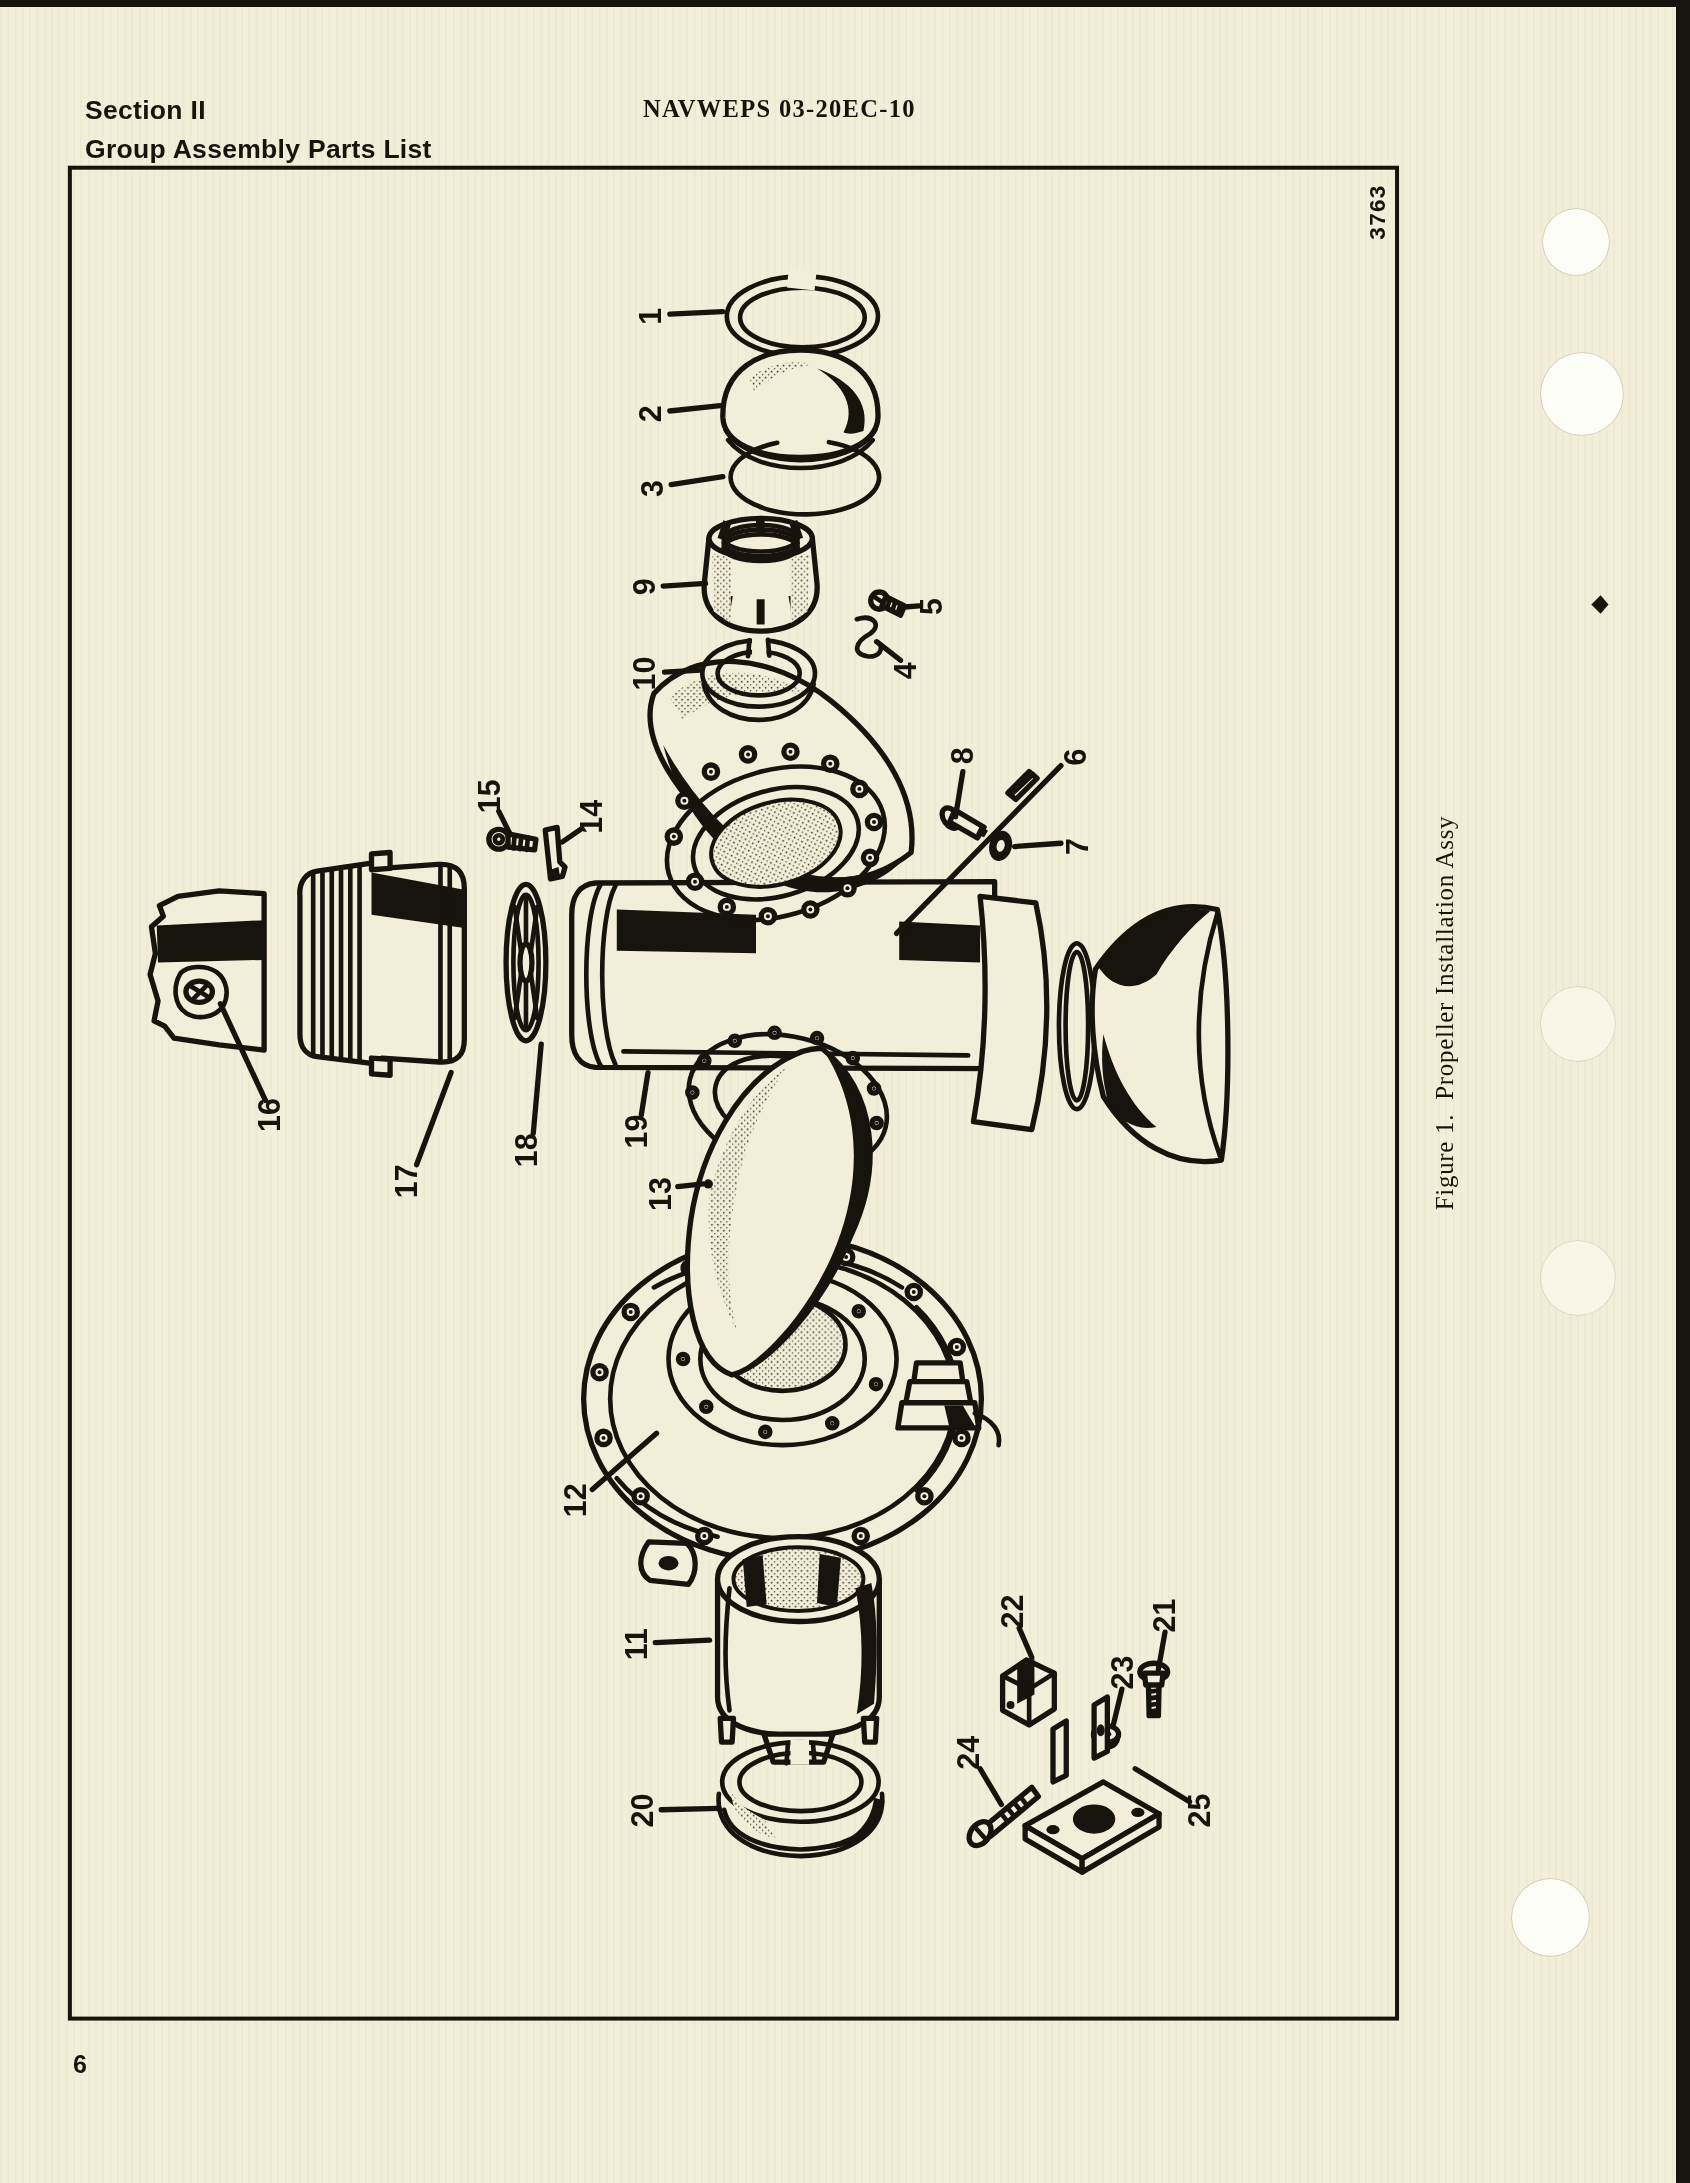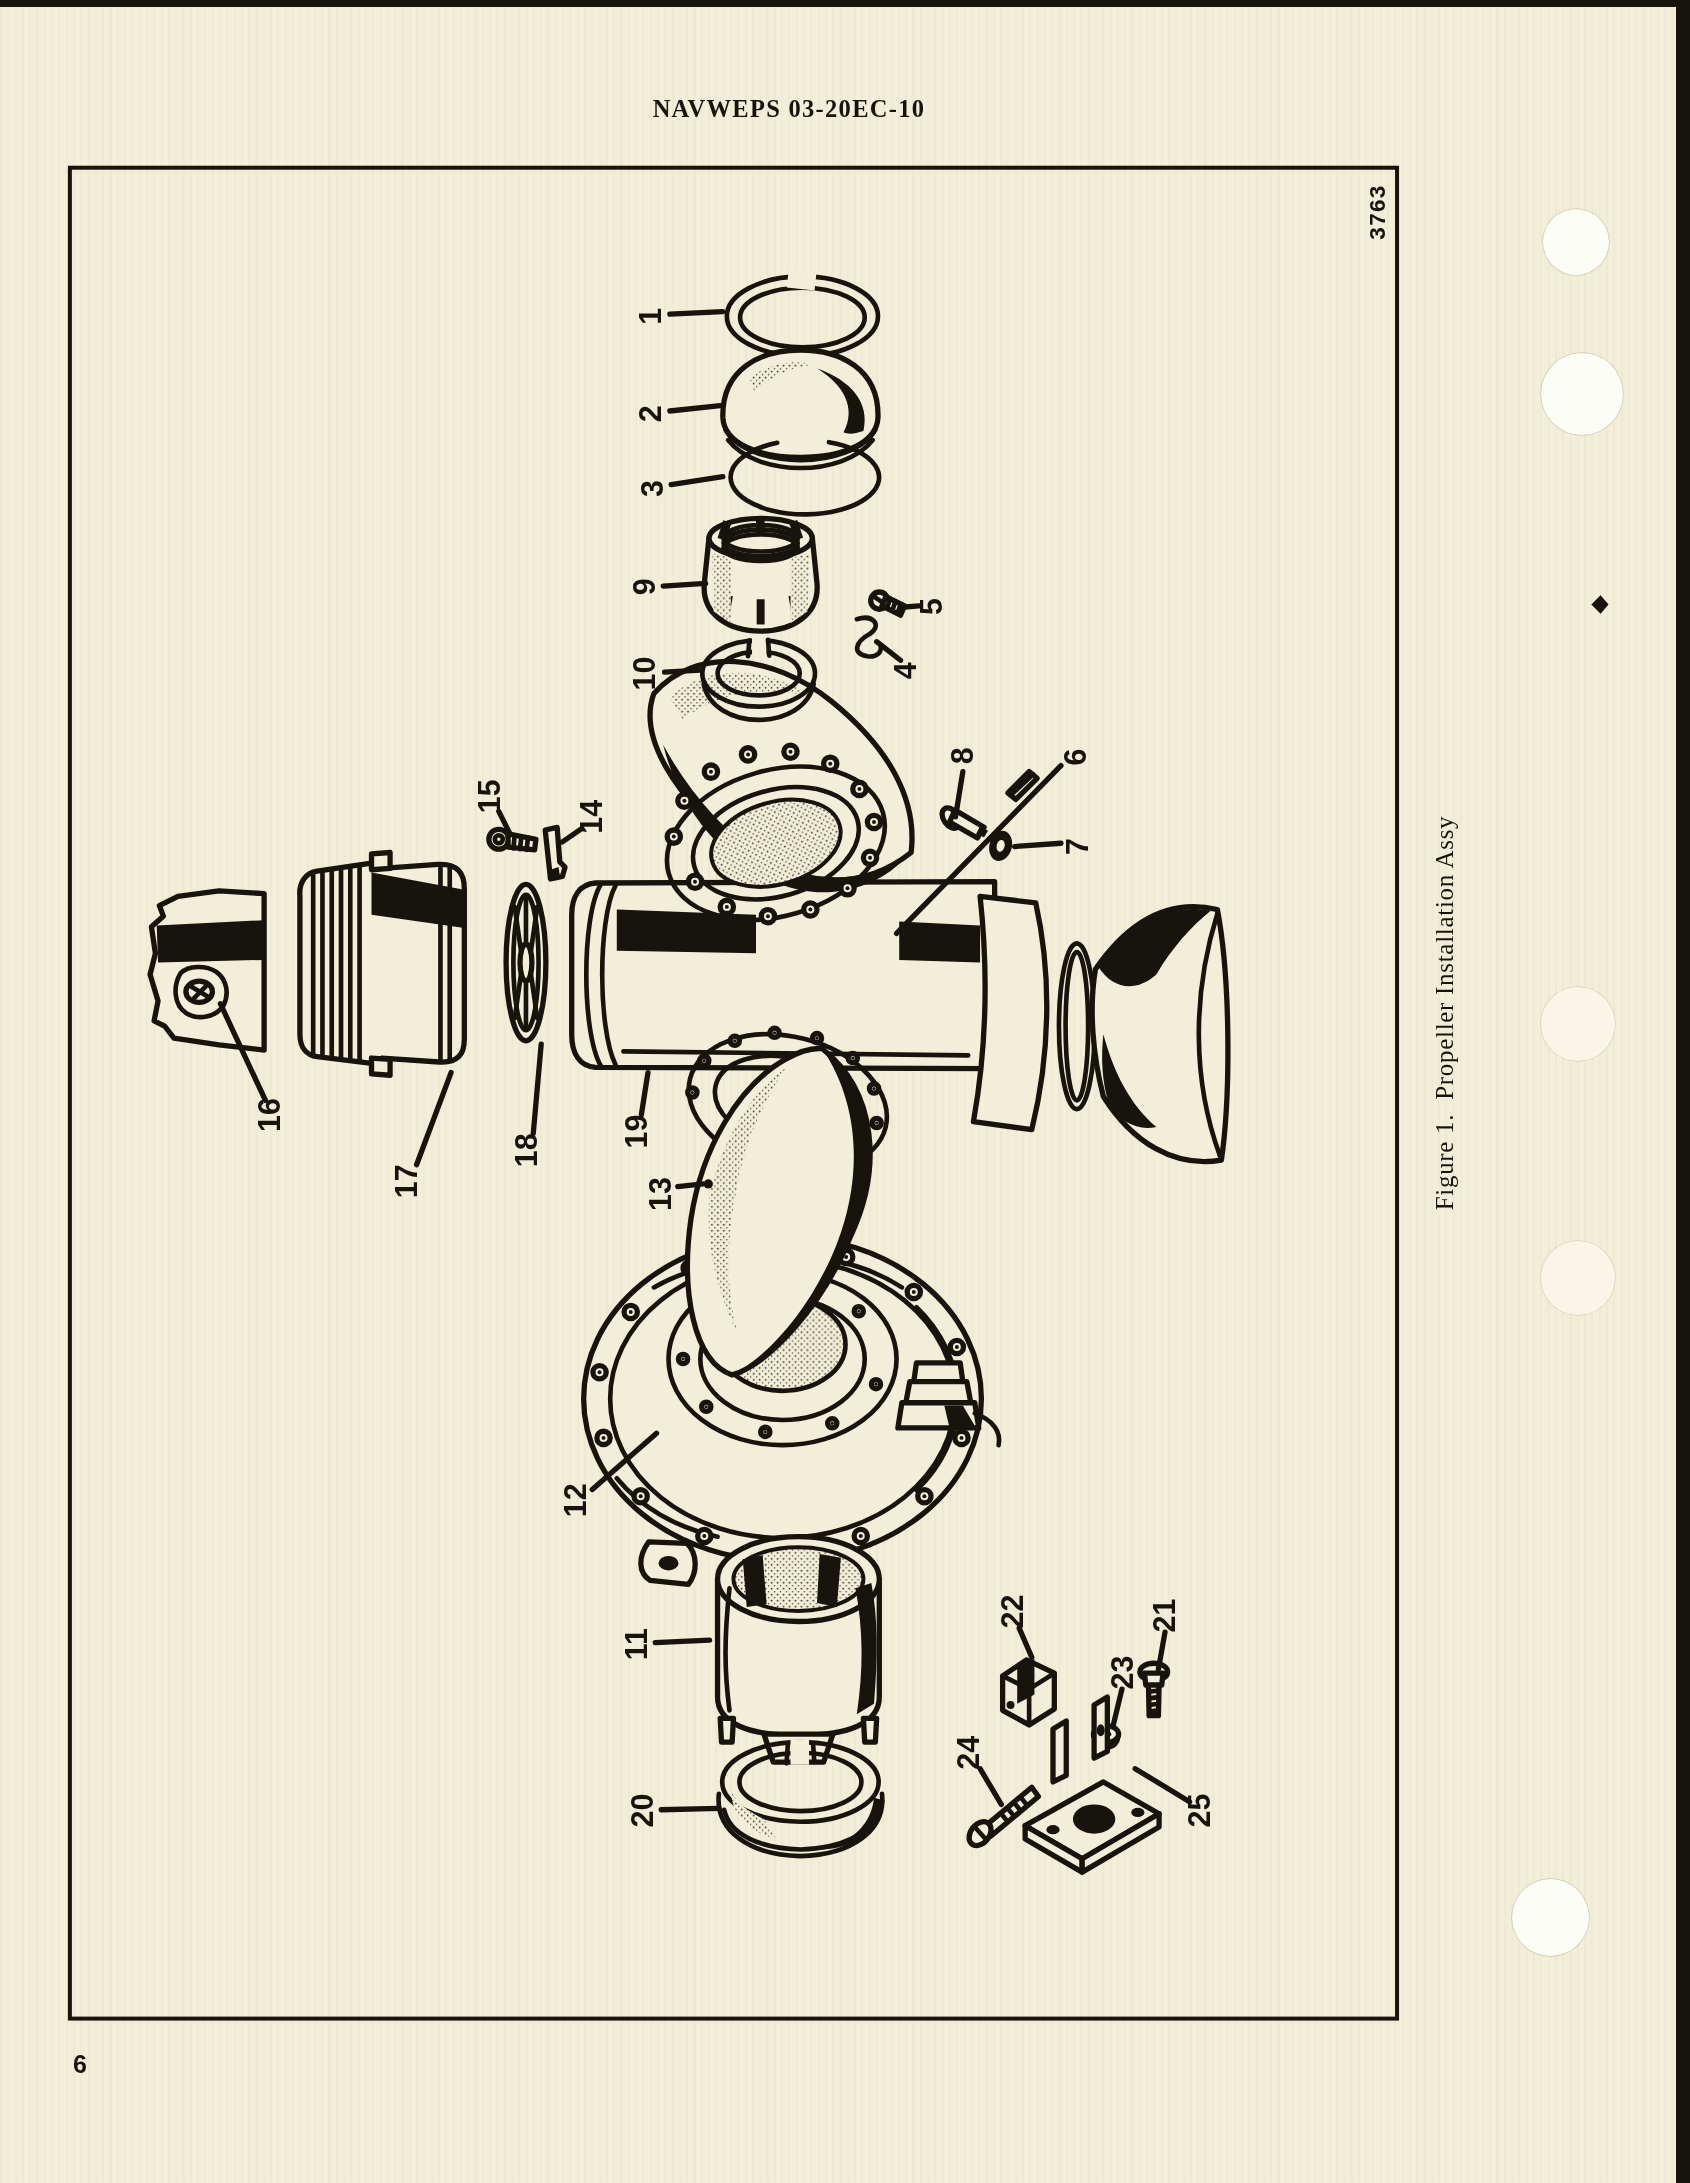--- a/index.html
+++ b/index.html
@@ -7,21 +7,21 @@
     width:1691px;height:2183px;position:relative;
     background:#f3eed9;
     background-image:repeating-linear-gradient(90deg, rgba(120,110,70,0.04) 0 2px, rgba(0,0,0,0) 2px 7.3px);
     font-family:"Liberation Sans", sans-serif;
     color:#17140e;
   }
   .page{position:absolute;inset:0;overflow:hidden;}
   .strip-top{position:absolute;left:0;top:0;width:1691px;height:6.6px;background:#17140e;}
   .strip-right{position:absolute;right:0;top:0;width:14.6px;height:2183px;background:#17140e;}
   .hleft{position:absolute;left:85px;top:91px;font-weight:700;font-size:26.5px;line-height:39px;letter-spacing:0.3px;}
-  .hcenter{position:absolute;left:643px;top:95px;width:292px;text-align:center;
+  .hcenter{position:absolute;left:643px;top:95px;width:292px;text-align:left;
     font-family:"Liberation Serif", serif;font-weight:700;font-size:24.5px;letter-spacing:1.3px;}
   .fig-number{position:absolute;left:1331px;top:199px;width:93px;text-align:center;
     font-weight:700;font-size:22.5px;letter-spacing:1.3px;transform:rotate(-90deg);}
   .caption{position:absolute;left:1211px;top:997px;width:471px;height:32px;text-align:center;
     font-family:"Liberation Serif", serif;font-size:25px;white-space:pre;letter-spacing:0.7px;
     transform:rotate(-90deg);}
   .pgnum{position:absolute;left:73px;top:2050px;font-weight:700;font-size:25px;}
   .hole{position:absolute;border-radius:50%;background:#fdfdf8;box-shadow:0 0 0 0.7px rgba(100,90,60,0.25);}
   .hole.faint{background:#f9f6e8;box-shadow:0 0 0 0.7px rgba(100,90,60,0.18);}
   svg.fig{position:absolute;left:0;top:0;width:1691px;height:2183px;}
@@ -33,20 +33,24 @@
   .leader{stroke:#17140e;stroke-width:8;stroke-linecap:round;fill:none;}
 </style>
 </head>
 <body>
 
 <div class="page">
 
   <div class="strip-top"></div>
   <div class="strip-right"></div>
 
+  <div class="hleft">
+    <div>Section II</div>
+    <div>Group Assembly Parts List</div>
+  </div>
   <div class="hcenter">NAVWEPS 03-20EC-10</div>
 
   <svg class="fig" viewBox="0 0 2550 3293">
     <defs>
       <pattern id="stip" width="9" height="9" patternUnits="userSpaceOnUse">
         <rect width="9" height="9" fill="#f3eed9"></rect>
         <circle cx="2.5" cy="2.5" r="1.4" fill="#3d3628"></circle>
         <circle cx="7" cy="7" r="1.1" fill="#3d3628"></circle>
       </pattern>
       <g id="bolt">

